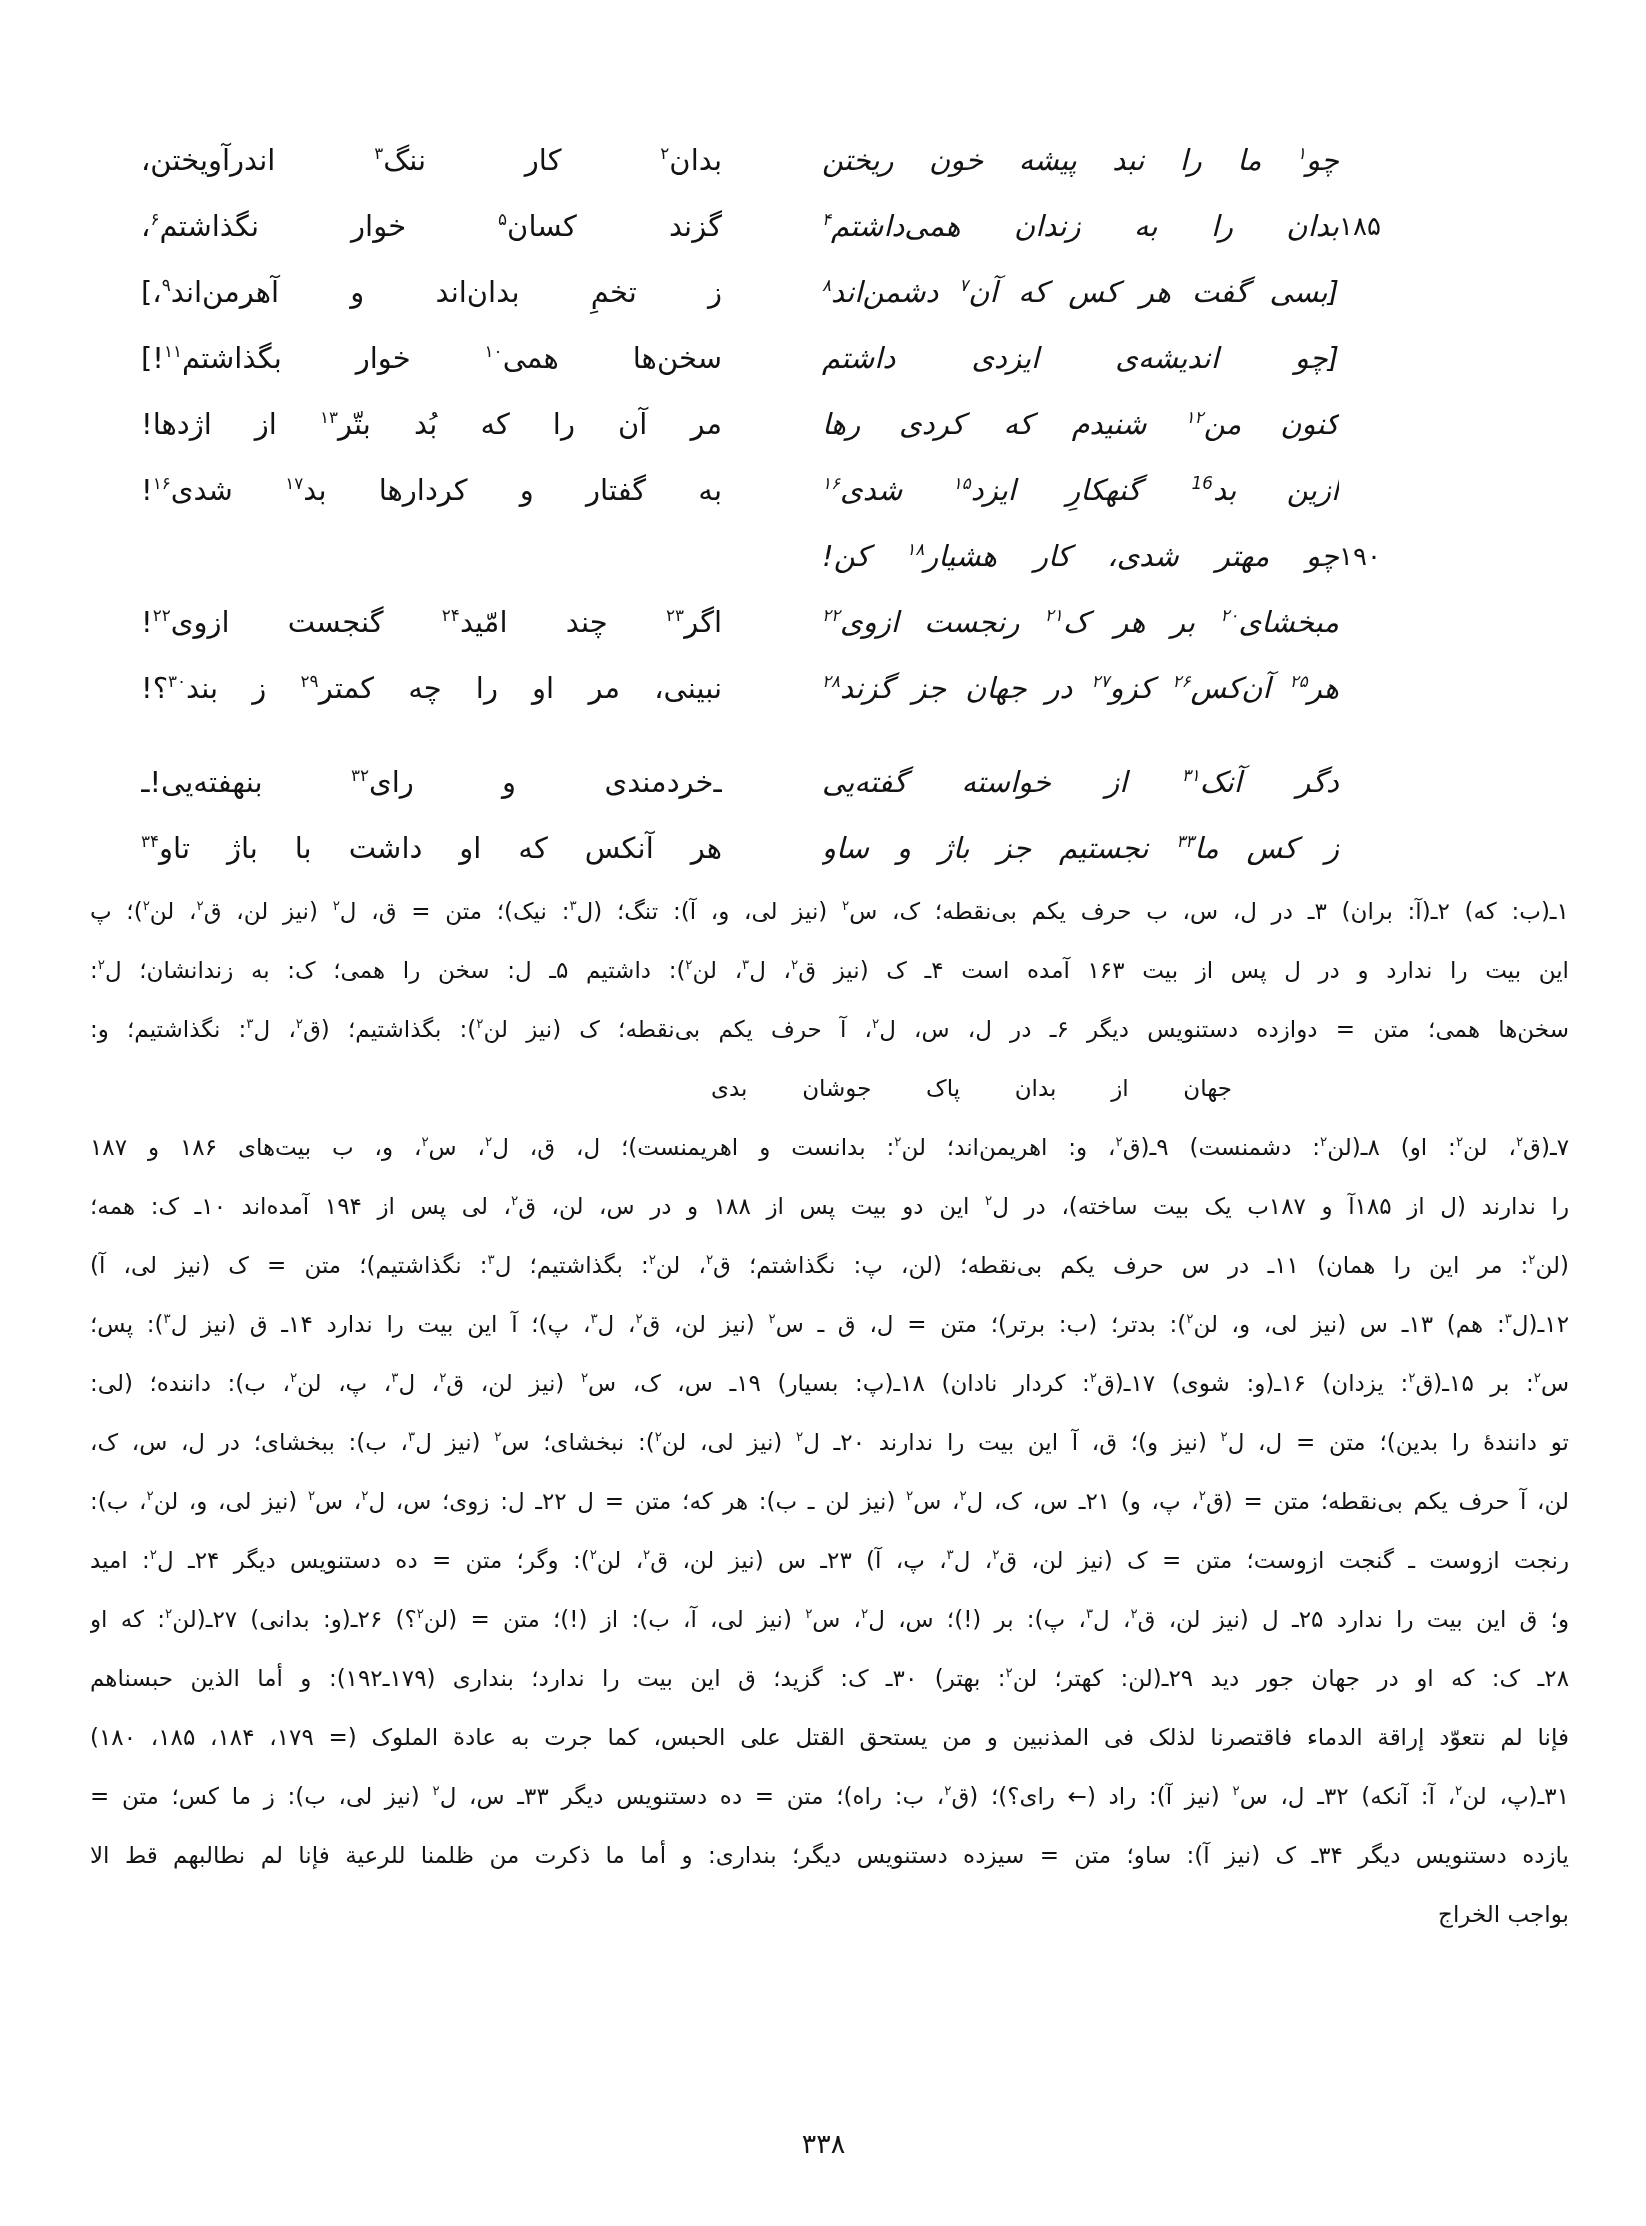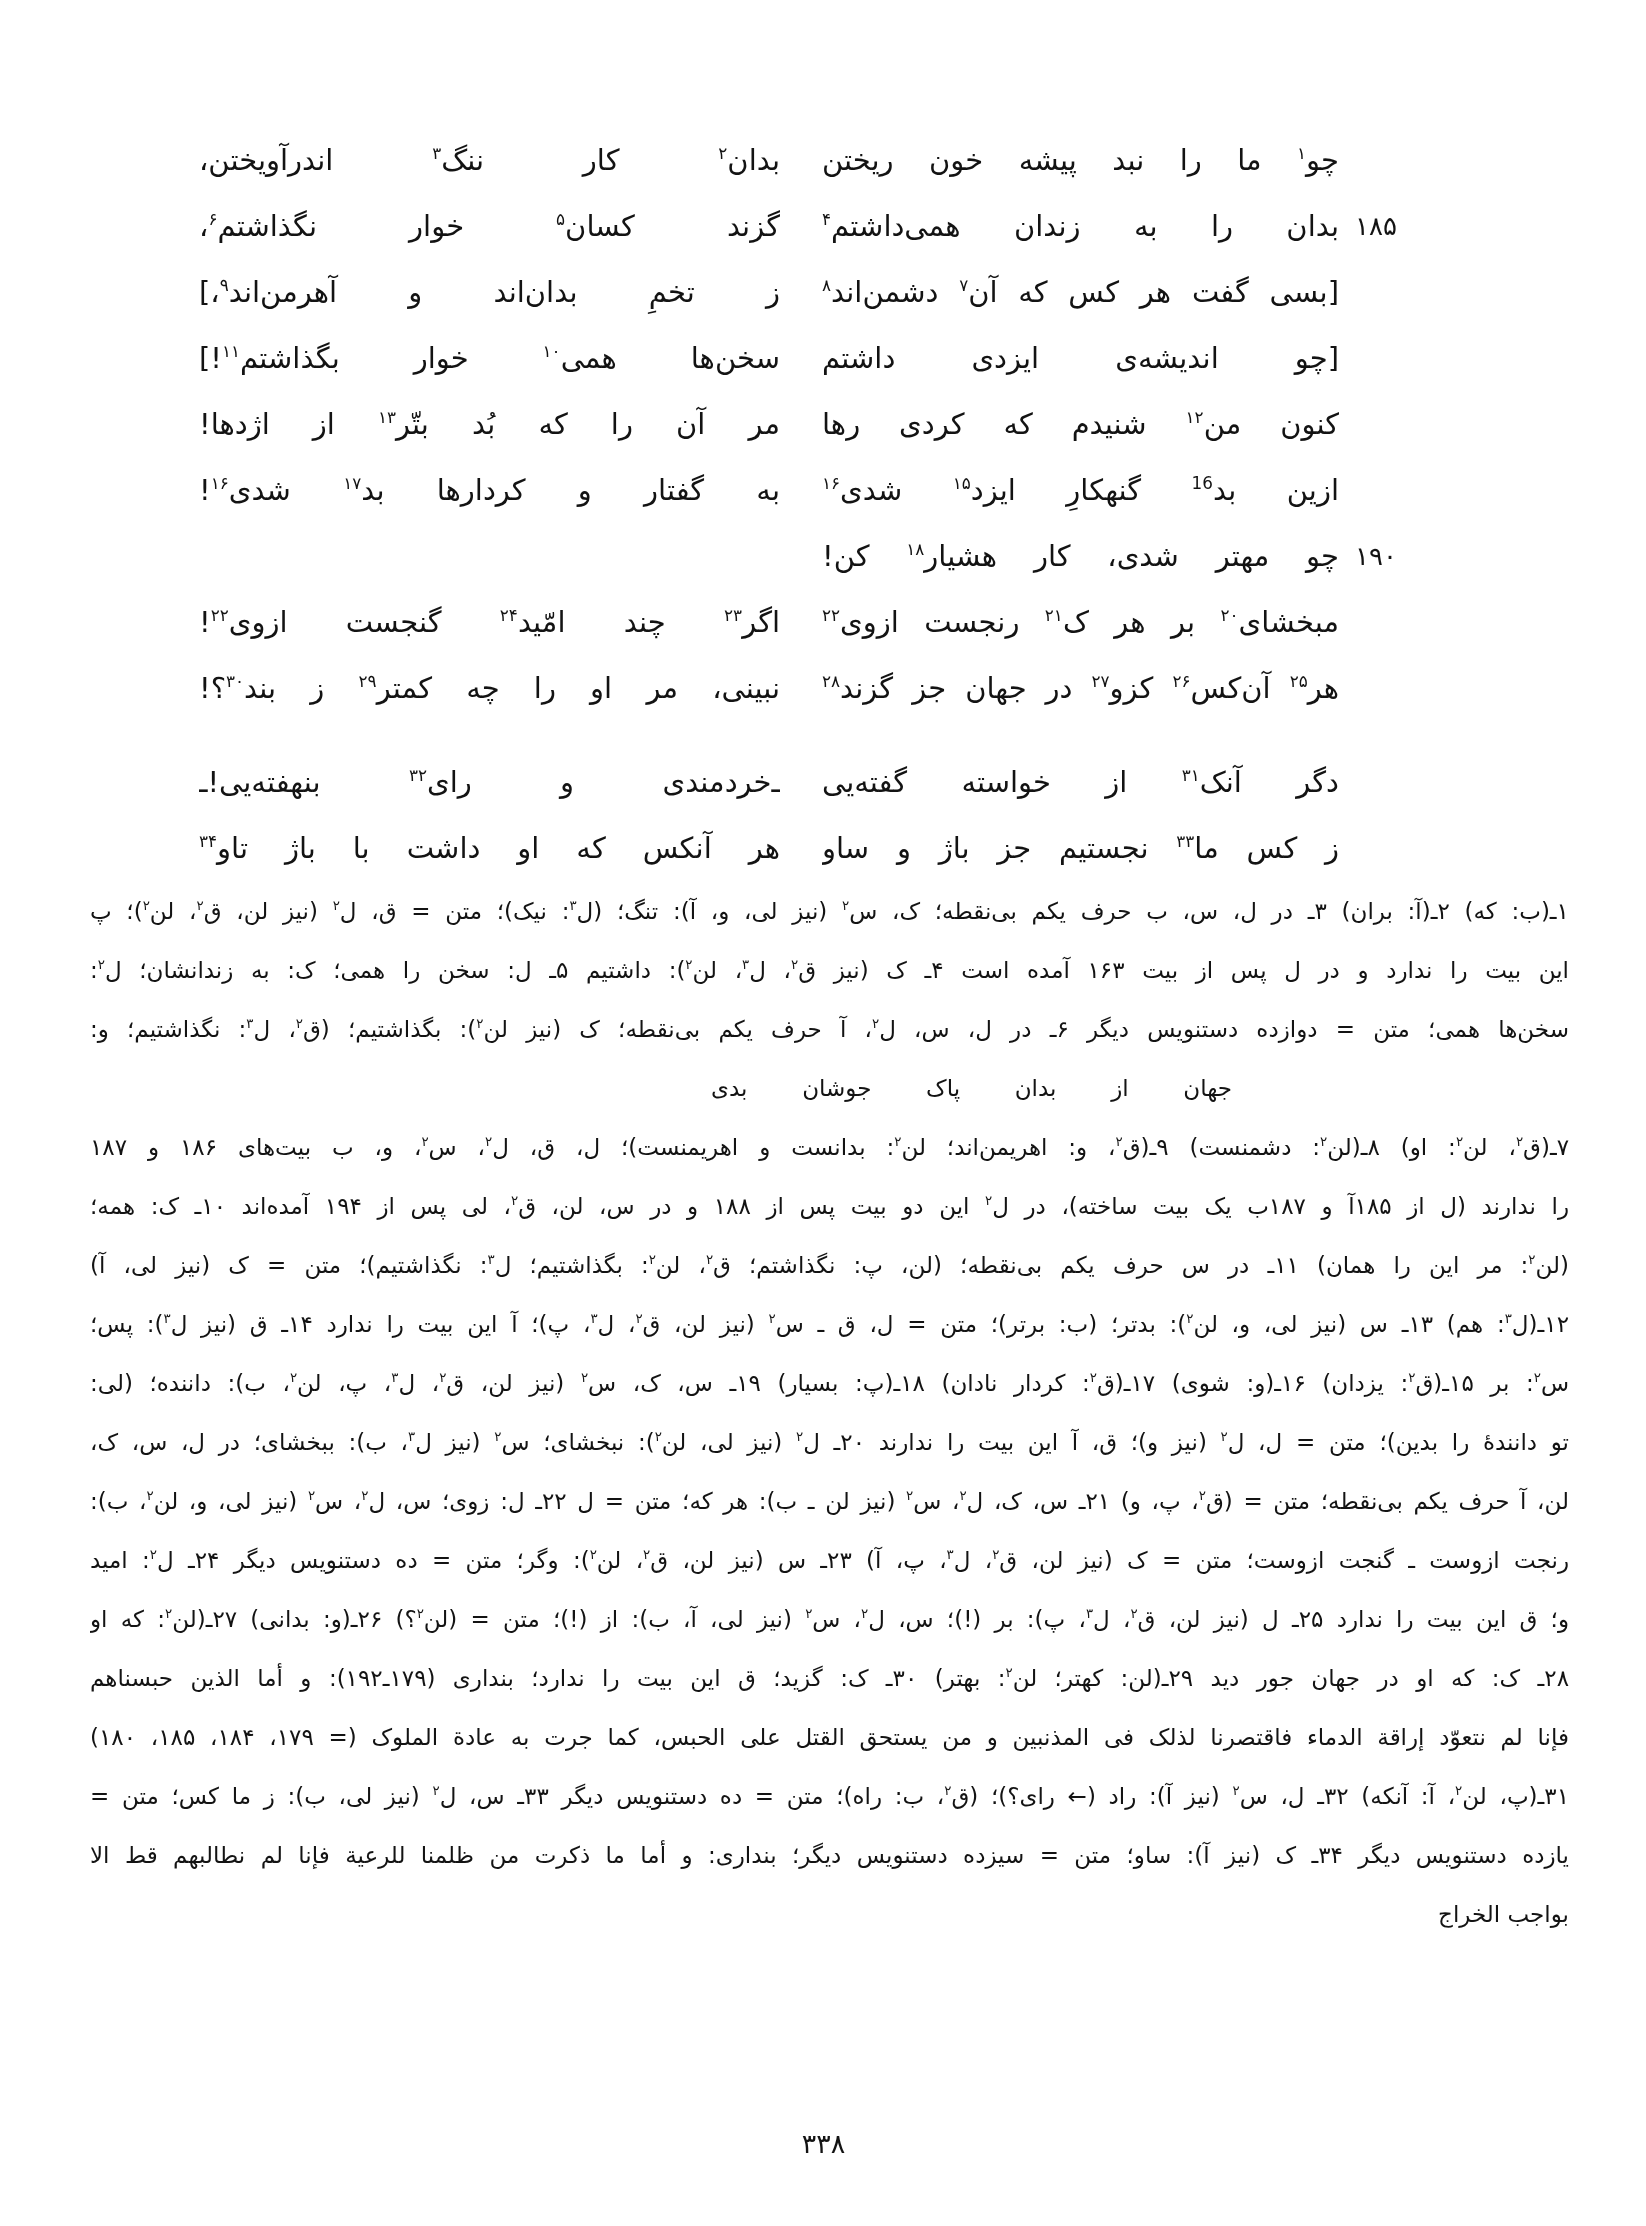--- a/index.html
+++ b/index.html
@@ -10,30 +10,30 @@
     direction:rtl;
     font-family:"DejaVu Sans",sans-serif;
     overflow:hidden;
   }
   
   .poem{position:absolute;top:127px;left:148px;right:234px;}
   .poem-block + .poem-block{margin-top:28px;}
   .verse-row{display:flex;direction:rtl;height:66px;}
   .verse-num{
     width:74px;height:66px;line-height:66px;
-    font-size:26px;text-align:center;flex:none;
+    font-size:26px;text-align:left;flex:none;
   }
   .hemi{
     height:66px;line-height:66px;overflow:hidden;
     font-size:29px;
     text-align:justify;text-align-last:justify;
     flex:none;
     margin-left:36px;
   }
-  .hemi.first{width:517px;margin-left:42px;}
+  .hemi.first{width:517px;margin-left:100px;font-style:italic;}
   .hemi.second{width:581px;}
   sup{font-size:58%;line-height:0;}
   
   .apparatus{
     position:absolute;top:882px;left:90px;right:78px;
     font-size:23px;
   }
   .app-line{height:59px;line-height:59px;overflow:hidden;}
   .app-line.justified{text-align:justify;text-align-last:justify;}
   .app-line.partial{text-align:right;}

